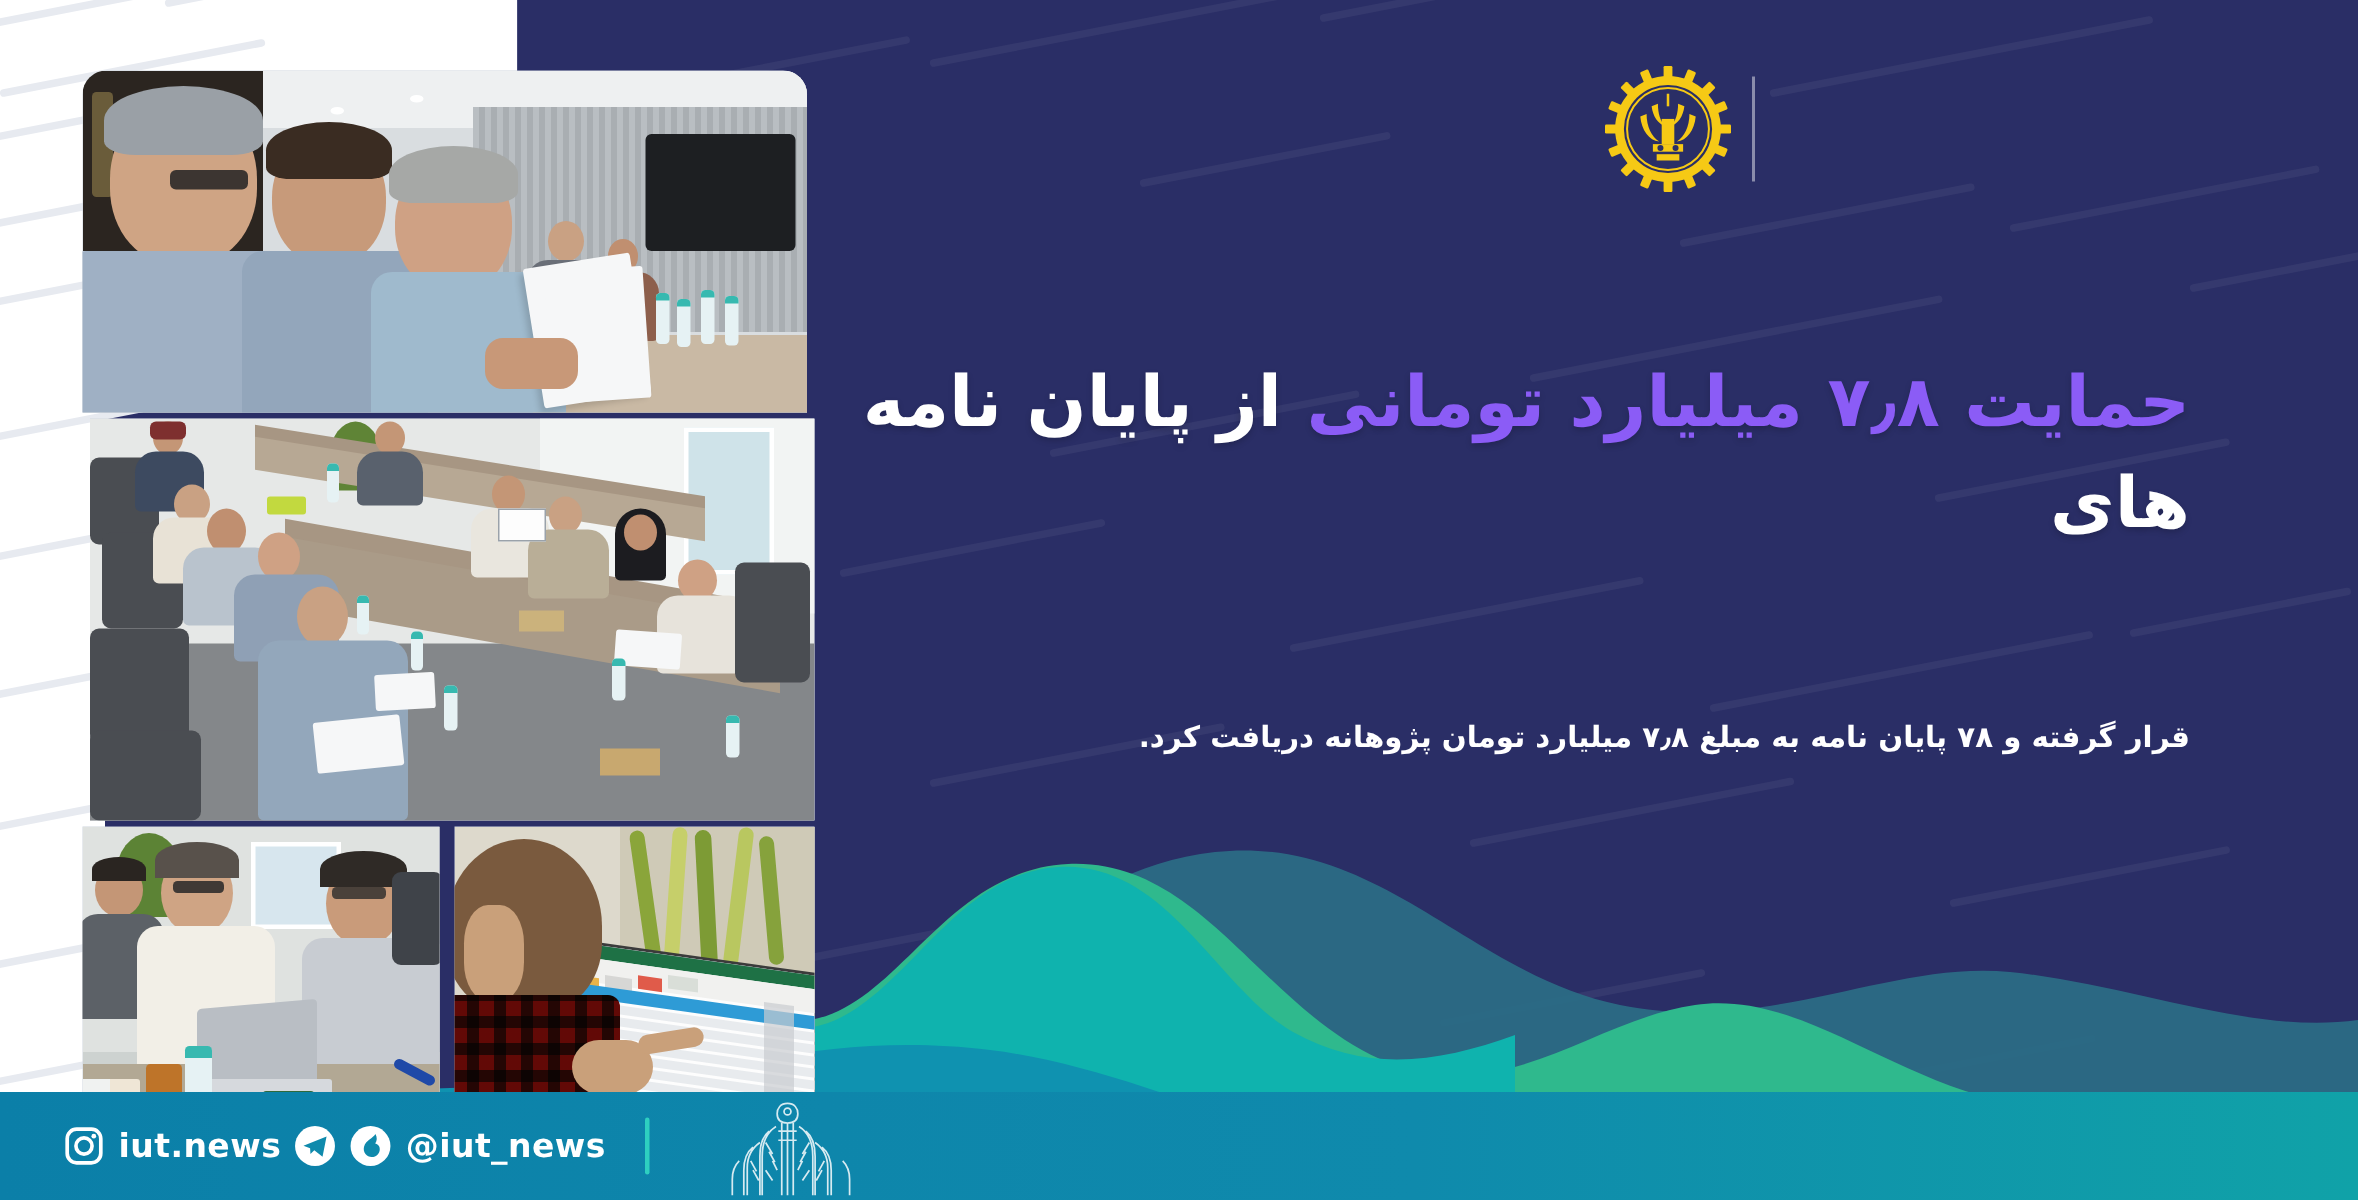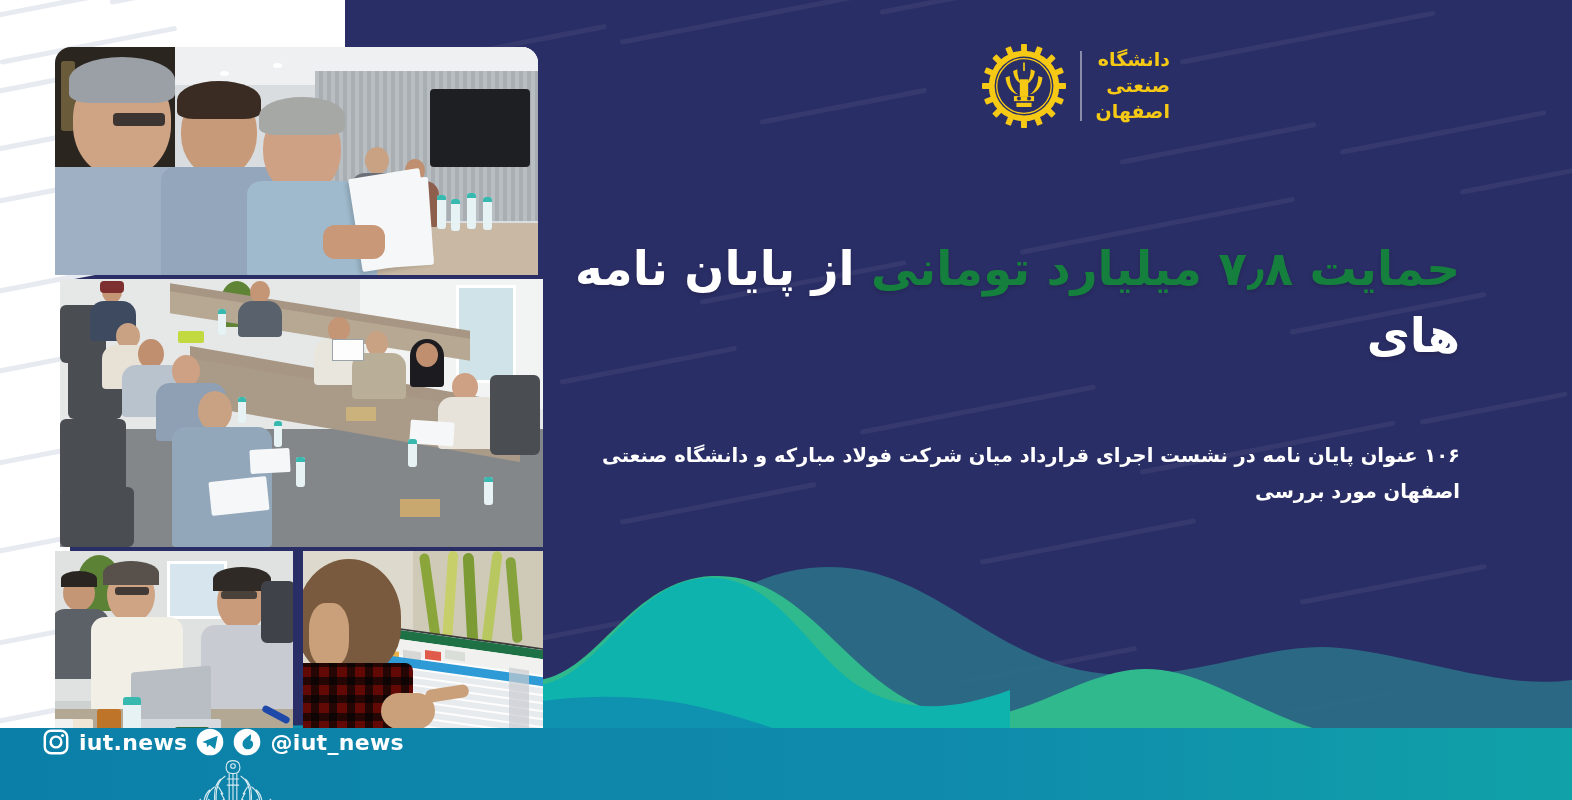--- a/index.html
+++ b/index.html
@@ -82,35 +82,35 @@
   .logo-div{width:2px;height:70px;background:rgba(255,255,255,.45);flex:0 0 auto;}
   .logo-text{display:flex;flex-direction:column;justify-content:center;gap:2px;color:#f6c915;
     font-size:19px;line-height:1.25;font-weight:700;text-align:right;letter-spacing:.5px;}
 
   
   .headline{
     position:absolute;right:112px;top:205px;width:890px;text-align:right;direction:rtl;
     font-size:47px;line-height:1.42;font-weight:bold;color:#ffffff;
     text-shadow:0 2px 4px rgba(0,0,0,.18);
   }
-  .headline .hl{color:#15803d;text-align:center;}
+  .headline .hl{color:#8b5cf6;text-align:center;}
 
   
   .subtitle{
     position:absolute;right:112px;top:418px;width:900px;text-align:right;direction:rtl;
     font-size:19.5px;line-height:1.85;color:#ffffff;font-weight:600;
   }
 
   
   .footer{
     position:absolute;left:0;bottom:0;width:1572px;height:72px;
     background:linear-gradient(90deg,#0b7fa8 0%,#0e86ab 35%,#0f8aac 60%,#10a2a8 100%);
     display:flex;align-items:center;direction:ltr;
   }
-  .footer-inner{display:flex;align-items:center;gap:0;padding-left:42px;height:100%;flex-direction:column;}
+  .footer-inner{display:flex;align-items:center;gap:0;padding-left:42px;height:100%;}
   .social{display:flex;align-items:center;gap:9px;color:#fff;}
   .social .handle{font-size:22px;font-weight:bold;letter-spacing:.3px;}
   .ic{width:28px;height:28px;flex:0 0 auto;}
   .fdiv{width:3px;height:38px;background:#2ecfc0;margin:0 26px;border-radius:2px;}
   .fpr{color:#fff;font-size:23px;font-weight:bold;direction:rtl;letter-spacing:.2px;}
   .fbuilding{width:92px;height:66px;margin-left:20px;opacity:.92;}
 </style>
 </head>
 <body>
 
@@ -364,25 +364,20 @@
                         repeating-linear-gradient(0deg,#9e3126 0 10px,#3a1f1c 10px 18px);
              background-blend-mode:multiply;border-radius:16px 8px 0 0;"></div>
 
         <div style="left:78px;top:142px;width:54px;height:36px;background:#c9a07a;border-radius:18px;"></div>
         <div style="left:122px;top:136px;width:44px;height:13px;background:#c9a07a;border-radius:7px;transform:rotate(-9deg);"></div>
       </div>
     </div>
   </div>
 
   <div class="logo">
-    <div class="logo-text">
-      <span>دانشگاه</span>
-      <span>صنعتی</span>
-      <span>اصفهان</span>
-    </div>
     <div class="logo-div"></div>
     <span class="logo-mark">
       <svg viewBox="0 0 100 100" width="84" height="84" aria-hidden="true">
         <g fill="#f6c915">
 
           <g>
             <rect x="46.5" y="0" width="7" height="11" rx="1"></rect>
             <rect x="46.5" y="89" width="7" height="11" rx="1"></rect>
             <rect x="0" y="46.5" width="11" height="7" rx="1"></rect>
             <rect x="89" y="46.5" width="11" height="7" rx="1"></rect>
@@ -418,21 +413,22 @@
         </g>
       </svg>
     </span>
   </div>
 
   <h1 class="headline">
     <span class="hl">حمایت ۷٫۸ میلیارد تومانی</span><span> از پایان نامه های</span><br>
   </h1>
 
   <p class="subtitle">
-    <span>۱۰۶ عنوان پایان نامه در نشست اجرای قرارداد میان شرکت فولاد مبارکه و دانشگاه صنعتی اصفهان مورد بررسی</span><br>
+    <br>
+    <span>قرار گرفته و ۷۸ پایان نامه به مبلغ ۷٫۸ میلیارد تومان پژوهانه دریافت کرد.</span>
   </p>
 
   <div class="footer">
     <div class="footer-inner">
       <div class="social">
         <span class="ic">
           <svg viewBox="0 0 24 24" width="28" height="28" aria-hidden="true">
             <rect x="2.4" y="2.4" width="19.2" height="19.2" rx="5.4" fill="none" stroke="#fff" stroke-width="2.1"></rect>
             <circle cx="12" cy="12" r="4.6" fill="none" stroke="#fff" stroke-width="2.1"></circle>
             <circle cx="17.6" cy="6.4" r="1.35" fill="#fff"></circle>

